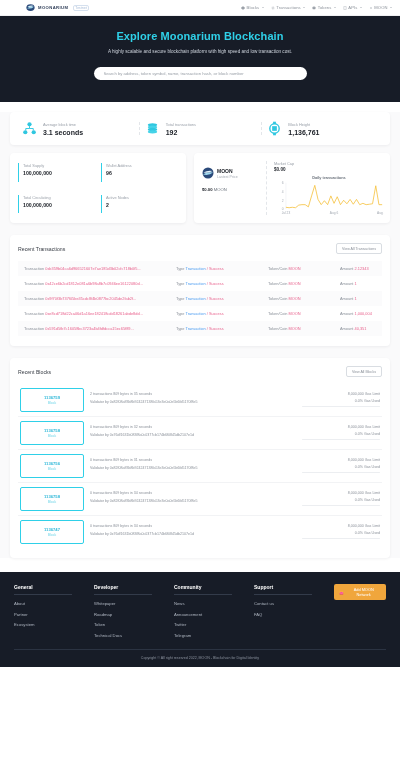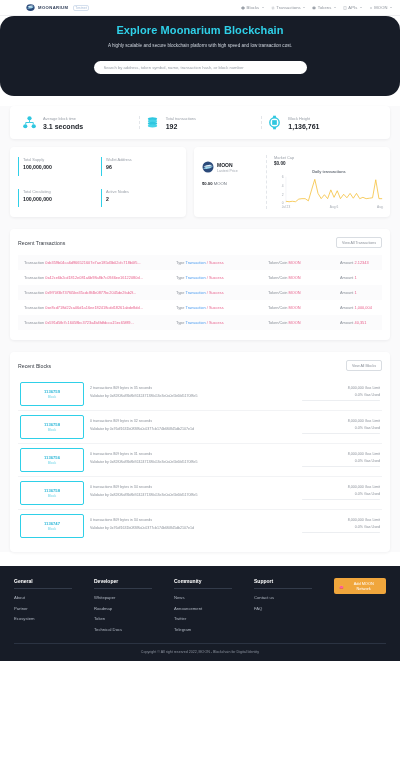--- a/index.html
+++ b/index.html
@@ -42,23 +42,22 @@
   .nav-ico { width: 4px; height: 4px; display:block; }
   .caret {
     width: 0; height: 0; border-left: 1.6px solid transparent;
     border-right: 1.6px solid transparent; border-top: 1.8px solid #a8aeb6;
     margin-left: 1px;
   }
 
   
   .hero {
     background: #171c27;
-    padding: 8px 20px 22px;
+    padding: 14px 20px 22px;
     text-align: center;
-    border-radius: 14px;
   }
   .hero h1 {
     font-size: 11px; font-weight: bold; color: #2fd0e8;
     letter-spacing: .1px; margin-bottom: 6px;
   }
   .hero p {
     font-size: 4.6px; color: #cfd5de; line-height: 1.8;
     max-width: 210px; margin: 0 auto 10px;
   }
   .search-wrap {

